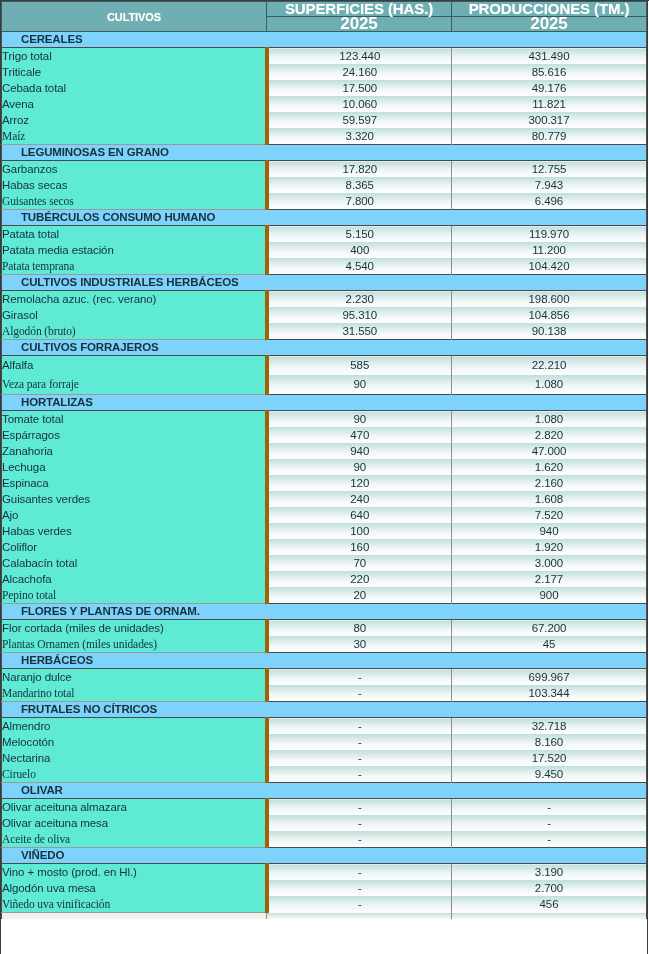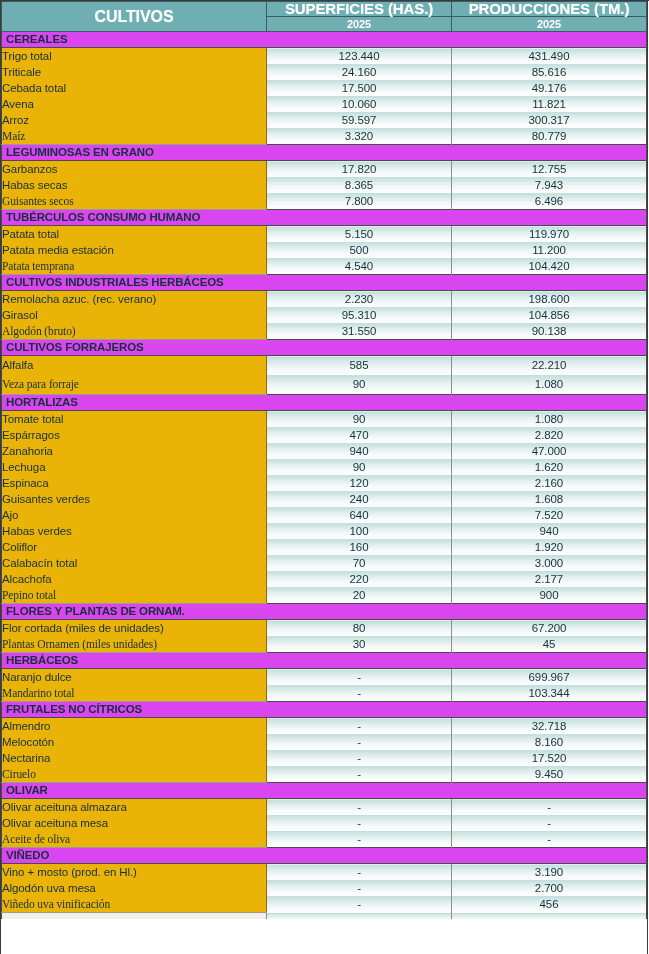--- a/index.html
+++ b/index.html
@@ -43,41 +43,41 @@
     font-weight: bold;
     text-align: center;
     border: 1px solid #3a5c5e;
     padding: 0;
     font-size: 15px;
     letter-spacing: -0.1px;
     line-height: 14px;
     height: 14px;
   }
   th.th-cultivos {
-    font-size: 16px;
+    font-size: 11px;
     height: 28px;
     line-height: 28px;
     text-shadow: 0 0 1px rgba(255,255,255,.5);
   }
   th.th-top {
     text-shadow: 0 0 1px rgba(255,255,255,.5);
   }
   th.th-year {
-    font-size: 11px;
+    font-size: 17px;
   }
 
   
   tr.section td {
-    background: #d946ef;
+    background: #7dd3fc;
     color: #15323c;
     font-weight: bold;
     font-size: 11.5px;
     line-height: 15px;
     height: 15px;
-    padding: 0 0 0 4px;
+    padding: 0 0 0 19px;
     border-top: 1px solid #4a4a4a;
     border-bottom: 1px solid #4a4a4a;
     border-left: 1px solid #4a4a4a;
     border-right: 1px solid #4a4a4a;
     letter-spacing: -0.15px;
     white-space: nowrap;
     margin-top: 32px;
   }
 
   
@@ -85,24 +85,24 @@
     font-size: 11.5px;
     line-height: 16px;
     height: 16px;
     padding: 0;
     letter-spacing: -0.1px;
     color: #17313d;
     white-space: nowrap;
     overflow: hidden;
   }
   td.label {
-    background: #eab308;
+    background: #5eead4;
     padding-left: 4px;
     border-left: 1px solid #4a4a4a;
-    border-right: 1px solid #a16207;
+    border-right: 4px solid #a16207;
     text-align: left;
   }
   td.num {
     text-align: center;
     background: linear-gradient(to bottom, #BFDEDC 0%, #D9EAE8 28%, #F2F8F7 62%, #FDFEFE 100%);
     border-right: 1px solid #8d8d8d;
   }
   td.num.last { border-right: 1px solid #4a4a4a; }
 
   
@@ -224,21 +224,21 @@
         <tr class="section">
           <td colspan="3">TUBÉRCULOS CONSUMO HUMANO</td>
         </tr>
         <tr class="data first">
           <td class="label">Patata total</td>
           <td class="num">5.150</td>
           <td class="num last">119.970</td>
         </tr>
         <tr class="data">
           <td class="label">Patata media estación</td>
-          <td class="num">500</td>
+          <td class="num">400</td>
           <td class="num last">11.200</td>
         </tr>
         <tr class="data groupend">
           <td class="label">Patata temprana</td>
           <td class="num">4.540</td>
           <td class="num last">104.420</td>
         </tr>
         <tr class="section">
           <td colspan="3">CULTIVOS INDUSTRIALES HERBÁCEOS</td>
         </tr>

